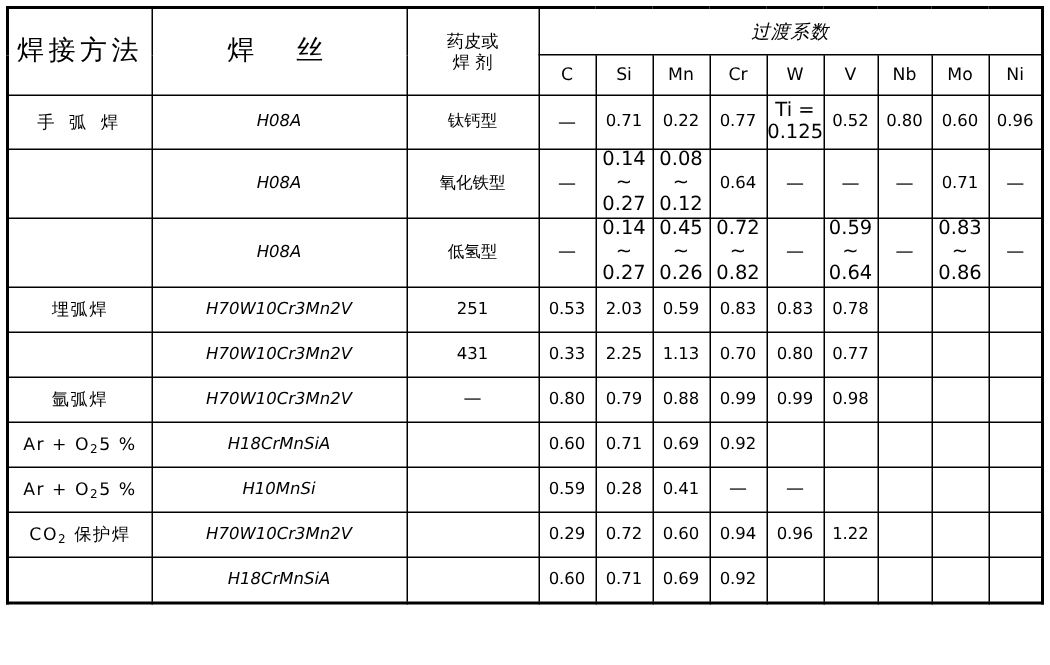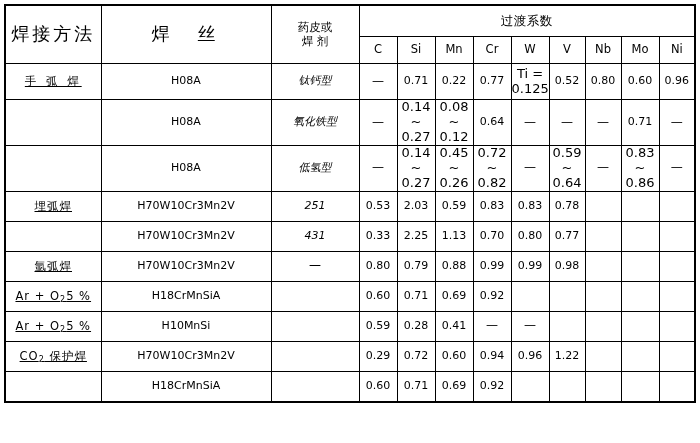--- a/index.html
+++ b/index.html
@@ -37,43 +37,43 @@
   }
   
   table.welding {
     border: 2px solid #000000;
   }
   .hdr-main {
     height: 30px;
     font-size: 12.5px;
     font-weight: bold;
     letter-spacing: 0.5px;
+    font-style: italic;
   }
   .hdr-sub {
     height: 26px;
     font-size: 11.5px;
     font-weight: bold;
   }
   .hdr-tall {
     font-size: 18px;
     font-weight: bold;
   }
   .method-label {
     font-size: 11.5px;
     letter-spacing: 1px;
-    text-decoration: underline;
   }
   .wire-cell {
     text-align: left;
     padding-left: 7px;
     font-size: 11px;
+    font-style: italic;
   }
   .flux-cell {
     font-size: 11px;
-    font-style: italic;
   }
   .val {
     font-size: 11px;
   }
   .two-line {
     font-size: 13px;
     line-height: 1.25;
   }
   .dash {
     font-size: 12px;

